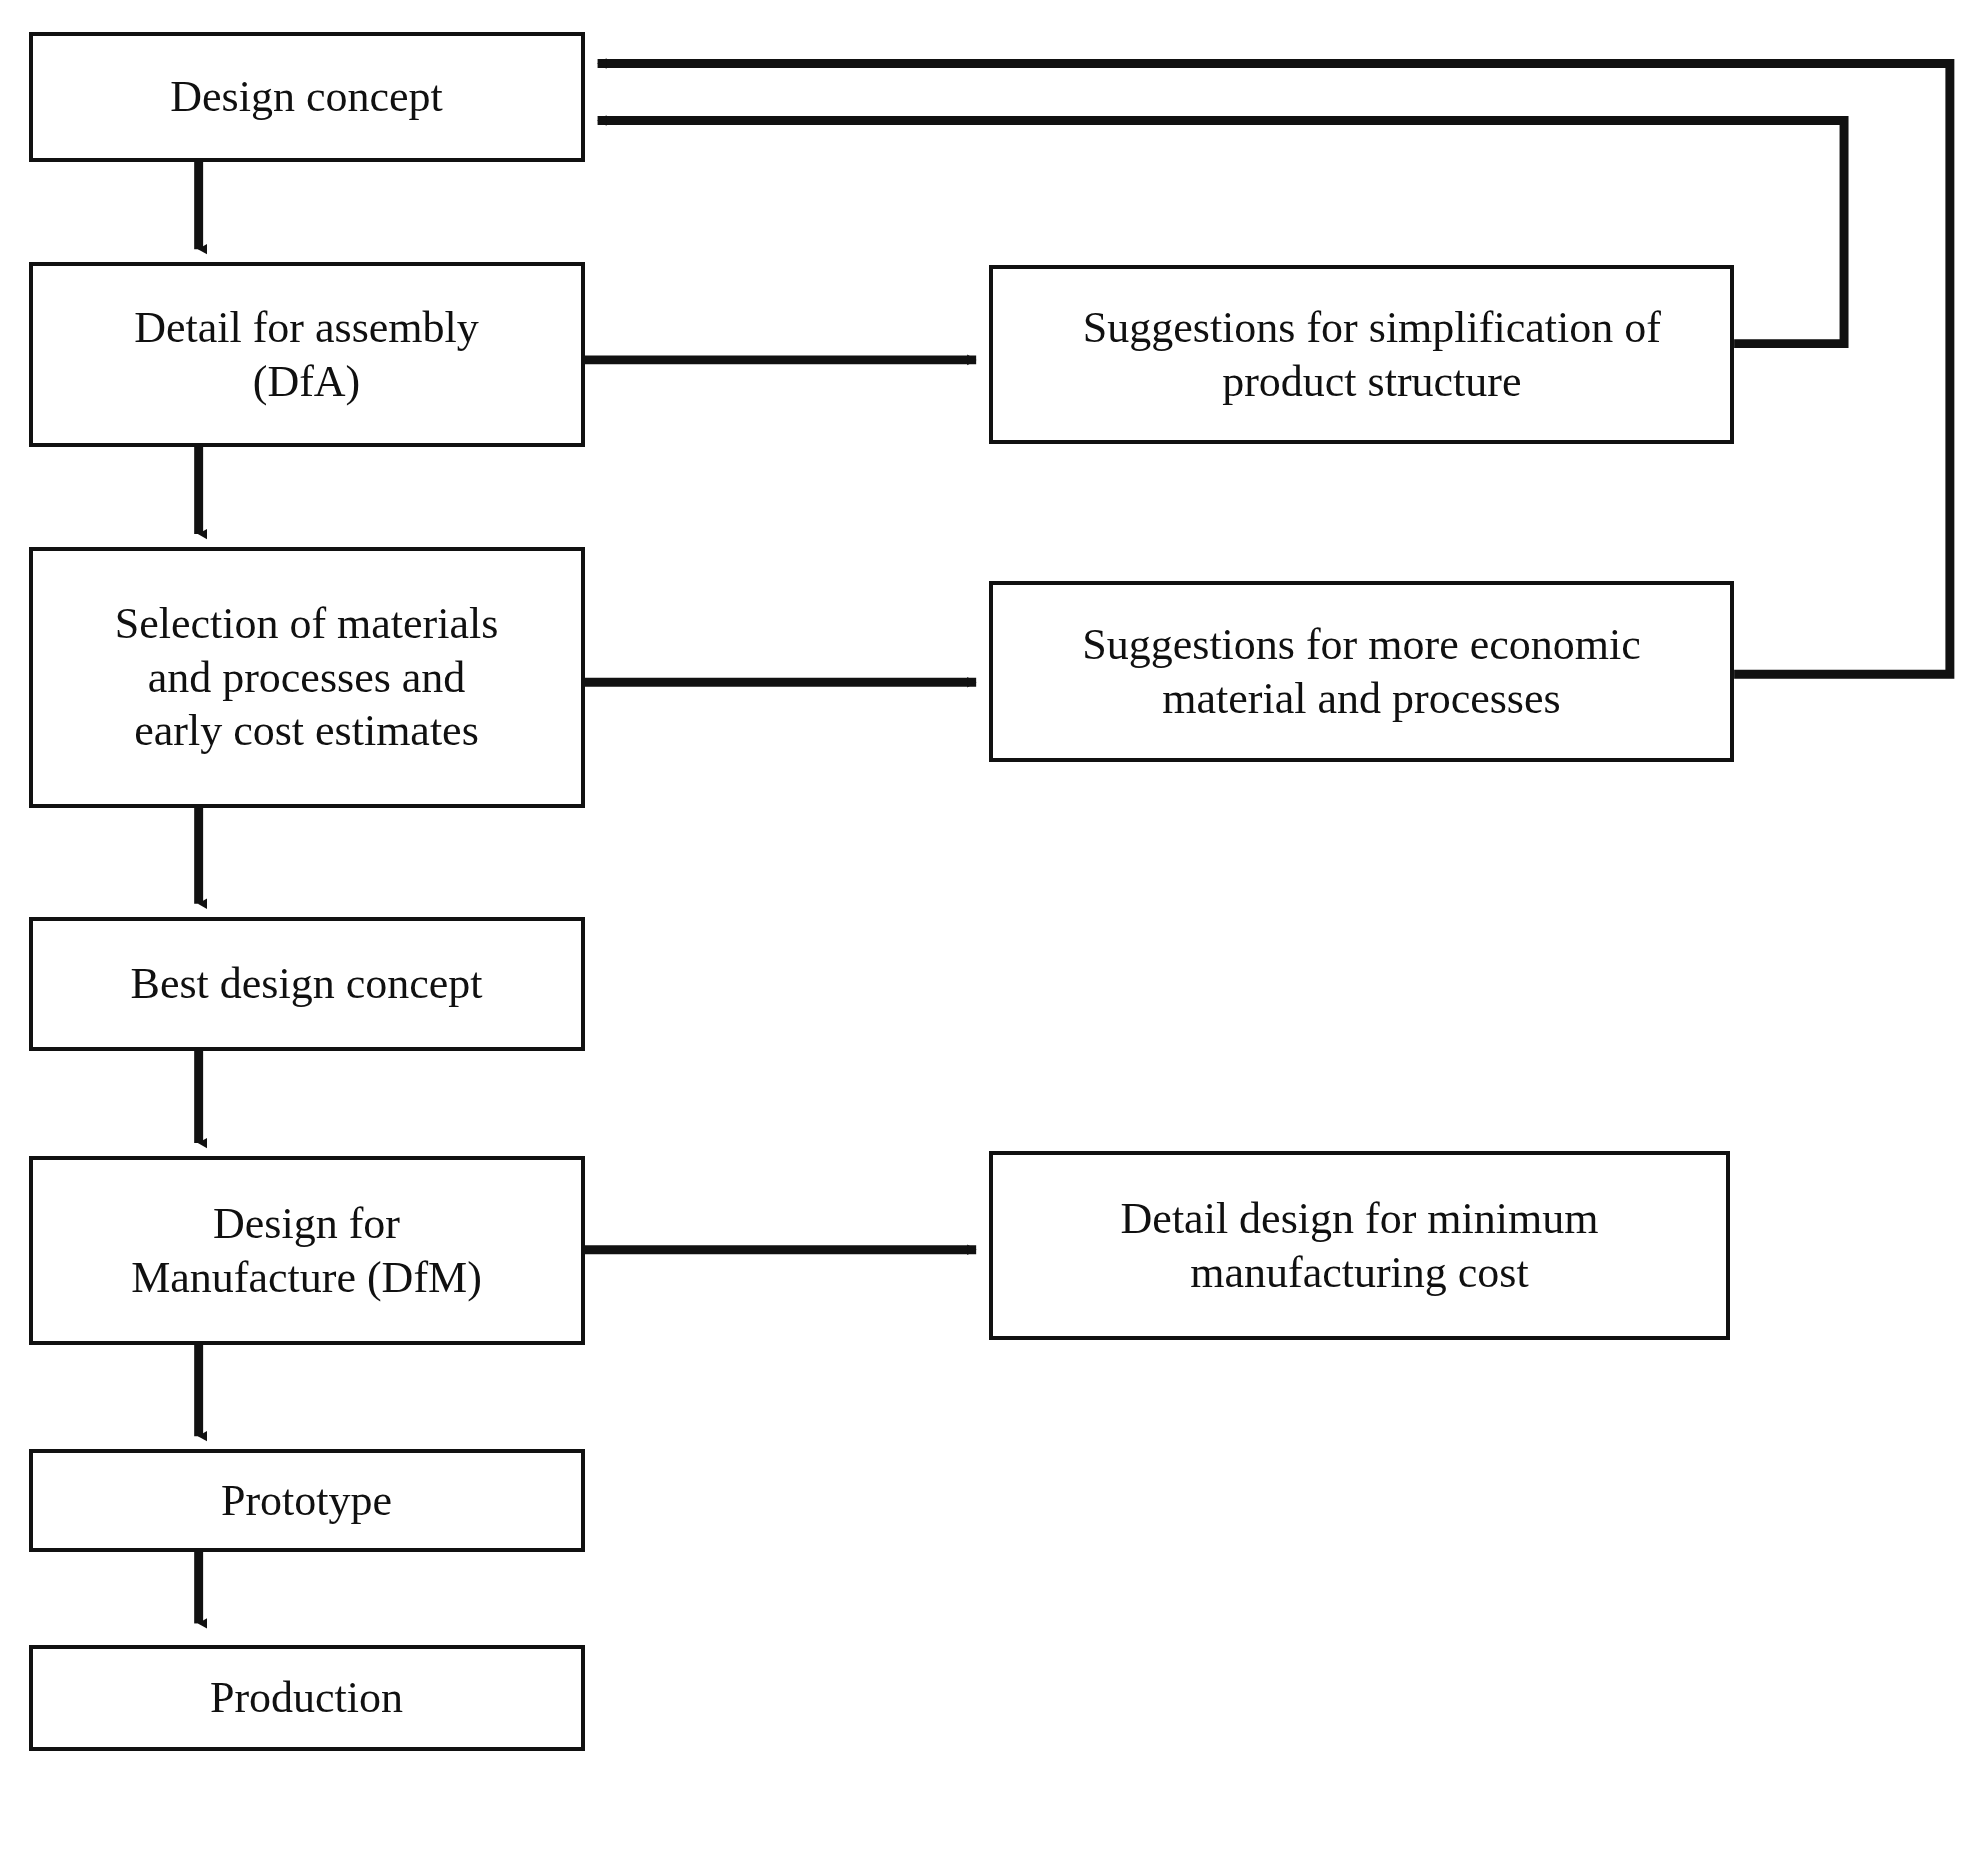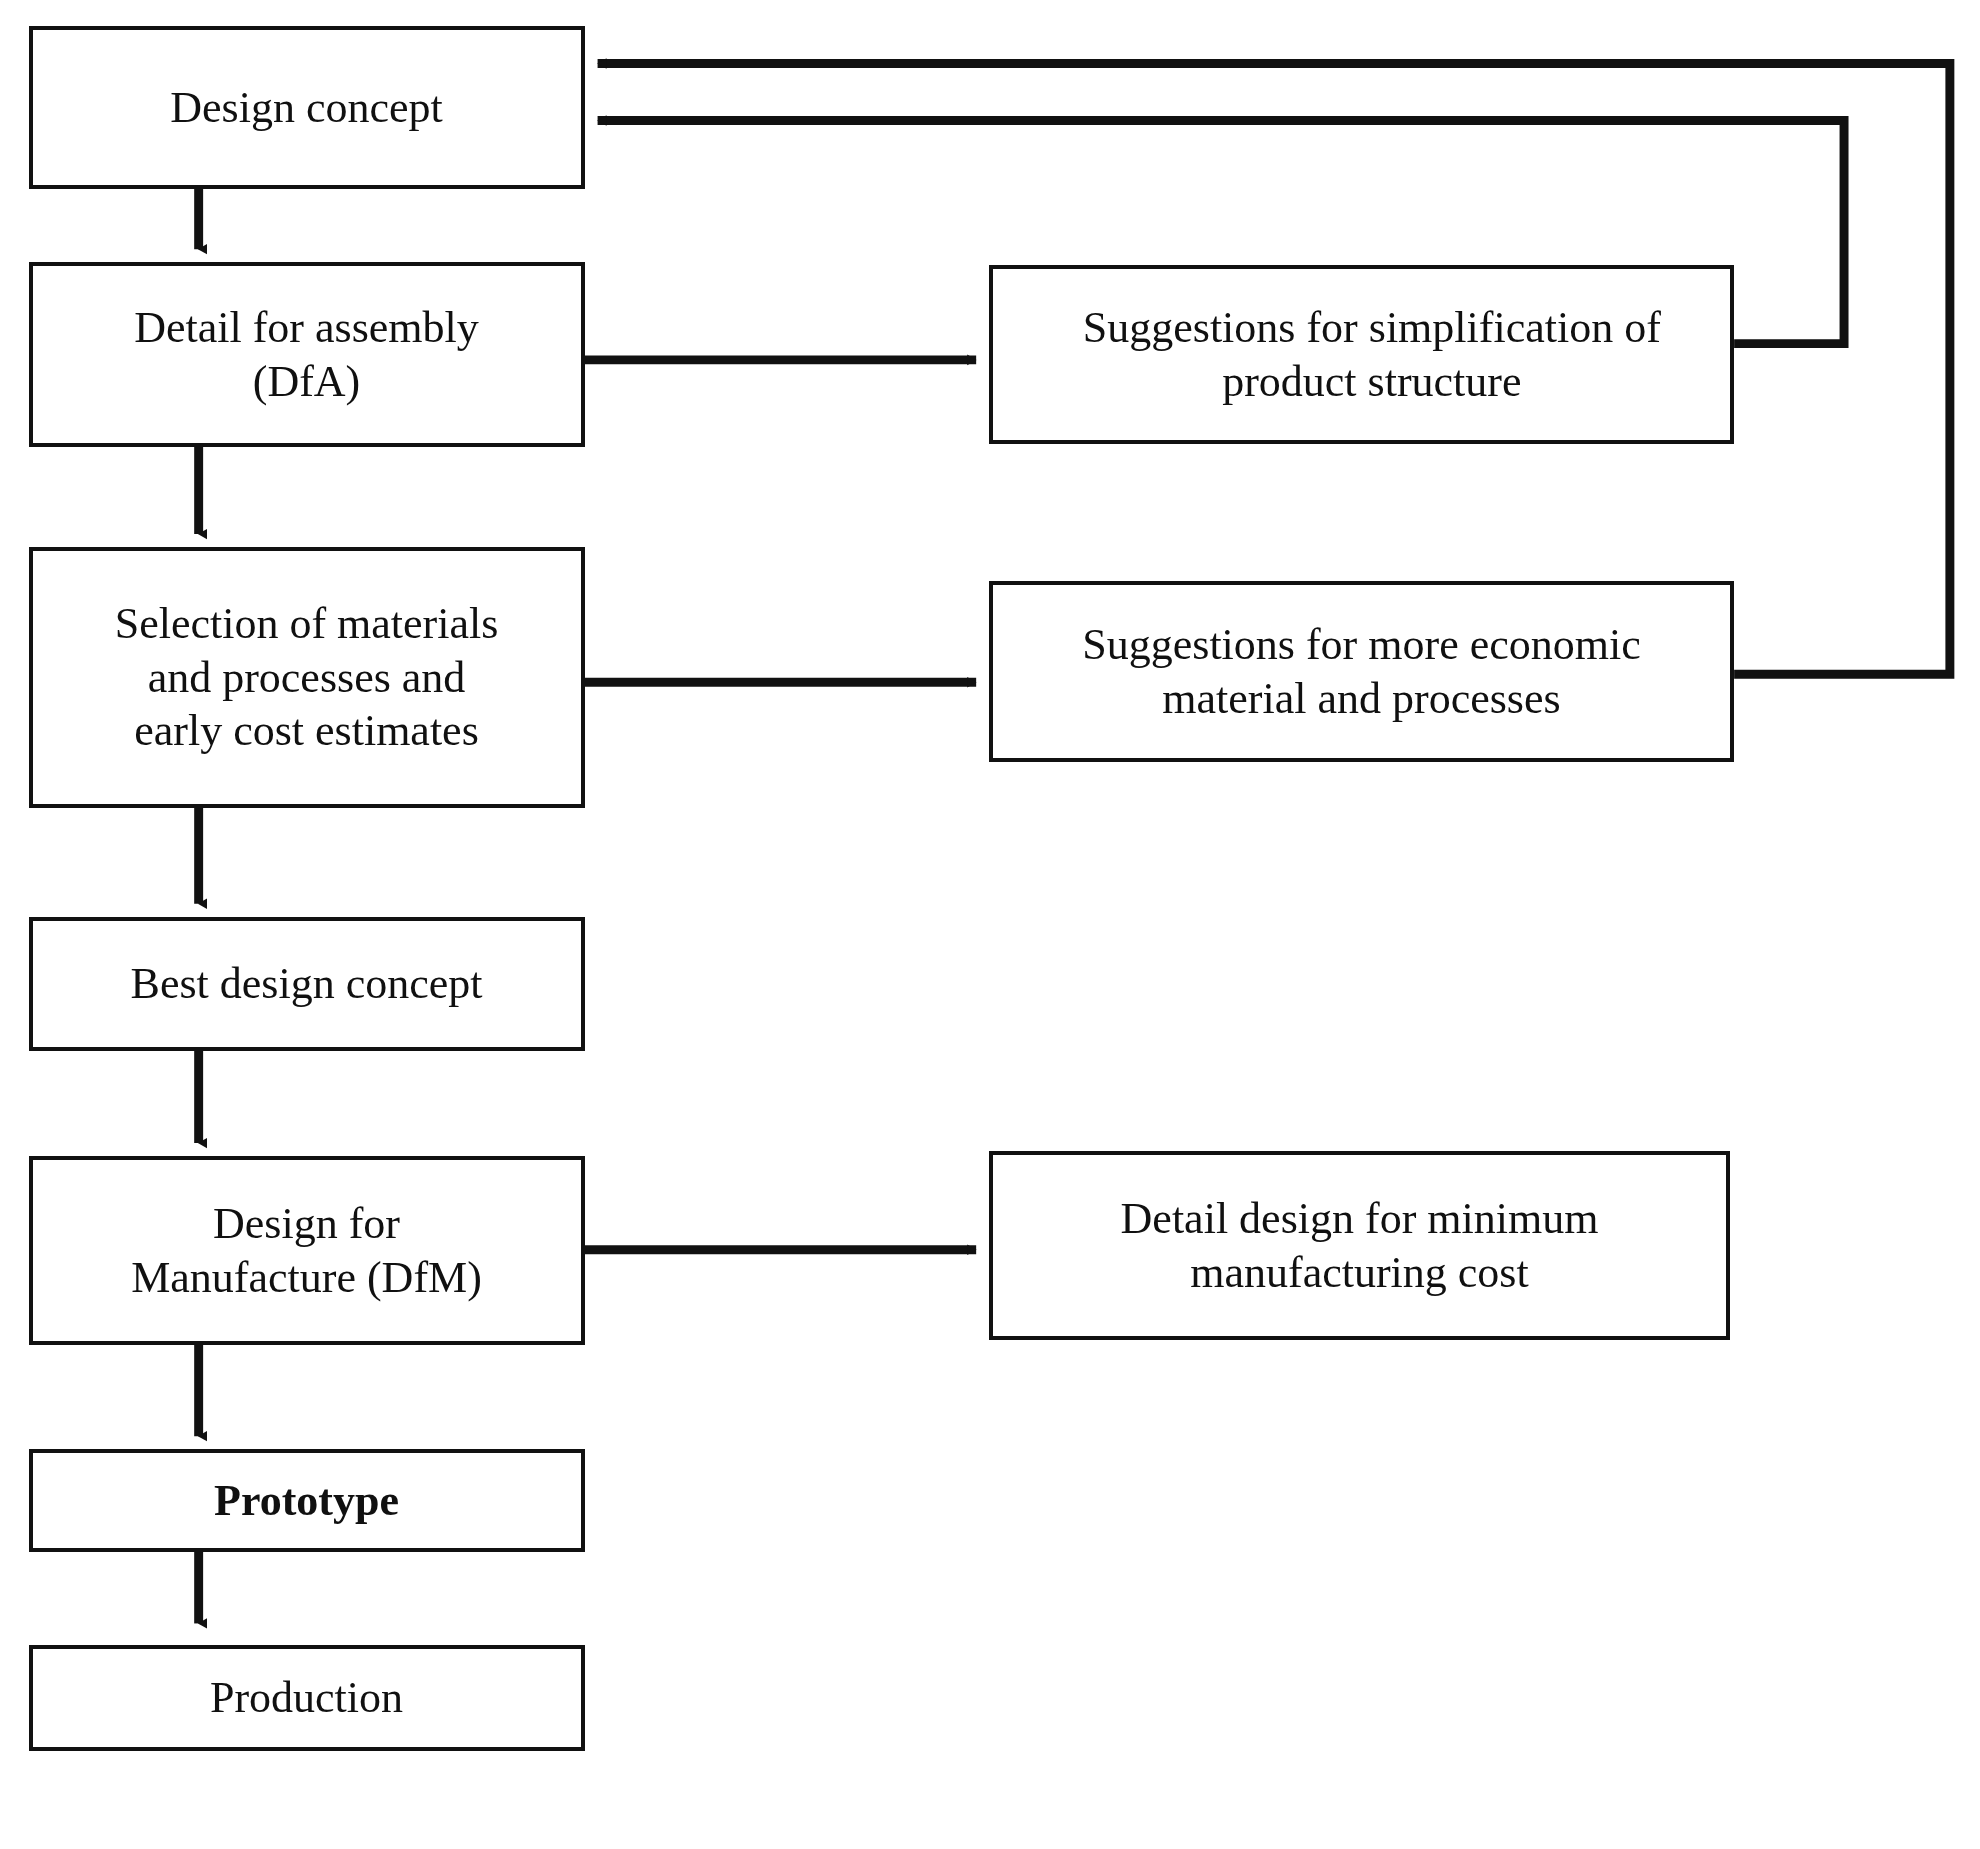--- a/index.html
+++ b/index.html
@@ -73,21 +73,21 @@
 
     <line x1="718" y1="442" x2="1199" y2="442" stroke="#111111" stroke-width="11" marker-end="url(#arrow-right)"></line>
     <line x1="718" y1="838" x2="1199" y2="838" stroke="#111111" stroke-width="11" marker-end="url(#arrow-right)"></line>
     <line x1="718" y1="1535" x2="1199" y2="1535" stroke="#111111" stroke-width="11" marker-end="url(#arrow-right)"></line>
 
     <path d="M 2130 422 L 2265 422 L 2265 148 L 734 148" fill="none" stroke="#111111" stroke-width="11" marker-end="url(#arrow-left)"></path>
 
     <path d="M 2130 828 L 2395 828 L 2395 78 L 734 78" fill="none" stroke="#111111" stroke-width="11" marker-end="url(#arrow-left)"></path>
   </svg>
 
-  <div class="node-box" style="left:28.5px; top:26px; width:556px; height:163px;">
+  <div class="node-box" style="left:28.5px; top:32px; width:556px; height:130px;">
     <span class="node-label">Design concept</span>
   </div>
 
   <div class="node-box" style="left:28.5px; top:262px; width:556px; height:185px;">
     <span class="node-label">Detail for assembly
 (DfA)</span>
   </div>
 
   <div class="node-box" style="left:28.5px; top:547px; width:556px; height:261px;">
     <span class="node-label">Selection of materials
@@ -97,21 +97,21 @@
 
   <div class="node-box" style="left:28.5px; top:917px; width:556px; height:134px;">
     <span class="node-label">Best design concept</span>
   </div>
 
   <div class="node-box" style="left:28.5px; top:1156px; width:556px; height:189px;">
     <span class="node-label">Design for
 Manufacture (DfM)</span>
   </div>
 
-  <div class="node-box" style="left:28.5px; top:1449px; width:556px; height:103px;font-weight:bold;">
+  <div class="node-box" style="left:28.5px; top:1449px; width:556px; height:103px;">
     <span class="node-label">Prototype</span>
   </div>
 
   <div class="node-box" style="left:28.5px; top:1637px; width:556px; height:106px;margin-top:8px;">
     <span class="node-label">Production</span>
   </div>
 
   <div class="node-box" style="left:989px; top:265px; width:745px; height:179px;padding-left:32px;">
     <span class="node-label">Suggestions for simplification of
 product structure</span>

